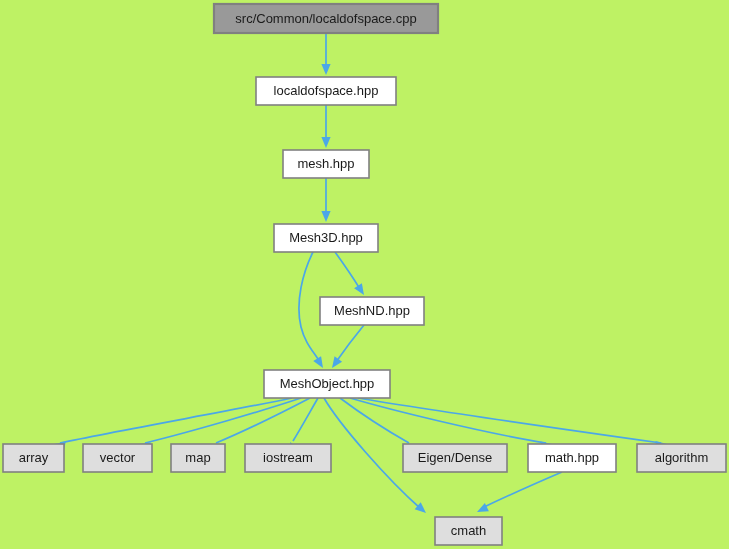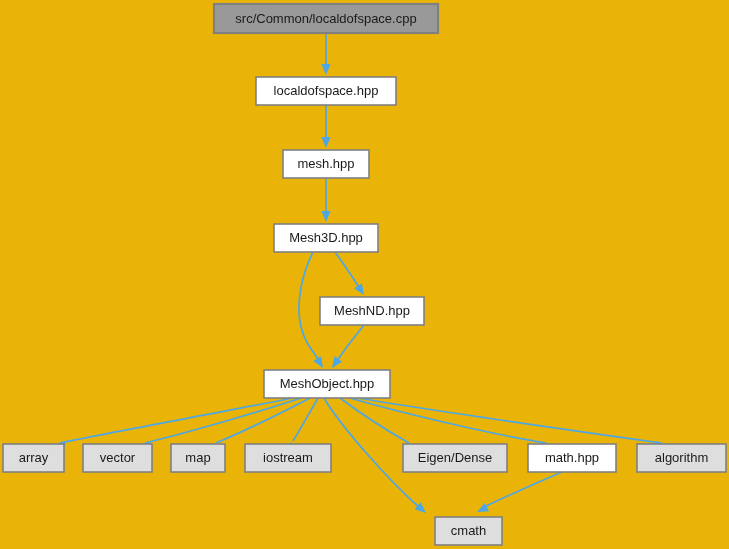--- a/index.html
+++ b/index.html
@@ -43,21 +43,21 @@
     fill: none;
     stroke-width: 1.7;
   }
   .edge-head {
     stroke: none;
   }
 </style>
 </head>
 <body>
 
-<div id="graph-root" style="width: 729px; height: 549px; background: #eab308;">
+<div id="graph-root" style="width: 729px; height: 549px; background: #bef264;">
   <svg id="graph-svg" viewBox="0 0 729 549">
     <g id="edges-layer">
         <path d="M326,33 L326,69" class="edge-path" stroke="#4ba7e8"></path>
         <path d="M326,105 L326,142" class="edge-path" stroke="#4ba7e8"></path>
         <path d="M326,178 L326,216" class="edge-path" stroke="#4ba7e8"></path>
         <path d="M335,252 C343,263 352,276 360,289" class="edge-path" stroke="#4ba7e8"></path>
         <path d="M313,252 C303,272 295,302 301,327 C305,343 313,351 320,362" class="edge-path" stroke="#4ba7e8"></path>
         <path d="M364,325 C355,336 345,349 336,362" class="edge-path" stroke="#4ba7e8"></path>
         <path d="M292,398 C241,409 120,430 60,443" class="edge-path" stroke="#4ba7e8"></path>
         <path d="M301,398 C265,410 194,431 145,443" class="edge-path" stroke="#4ba7e8"></path>

